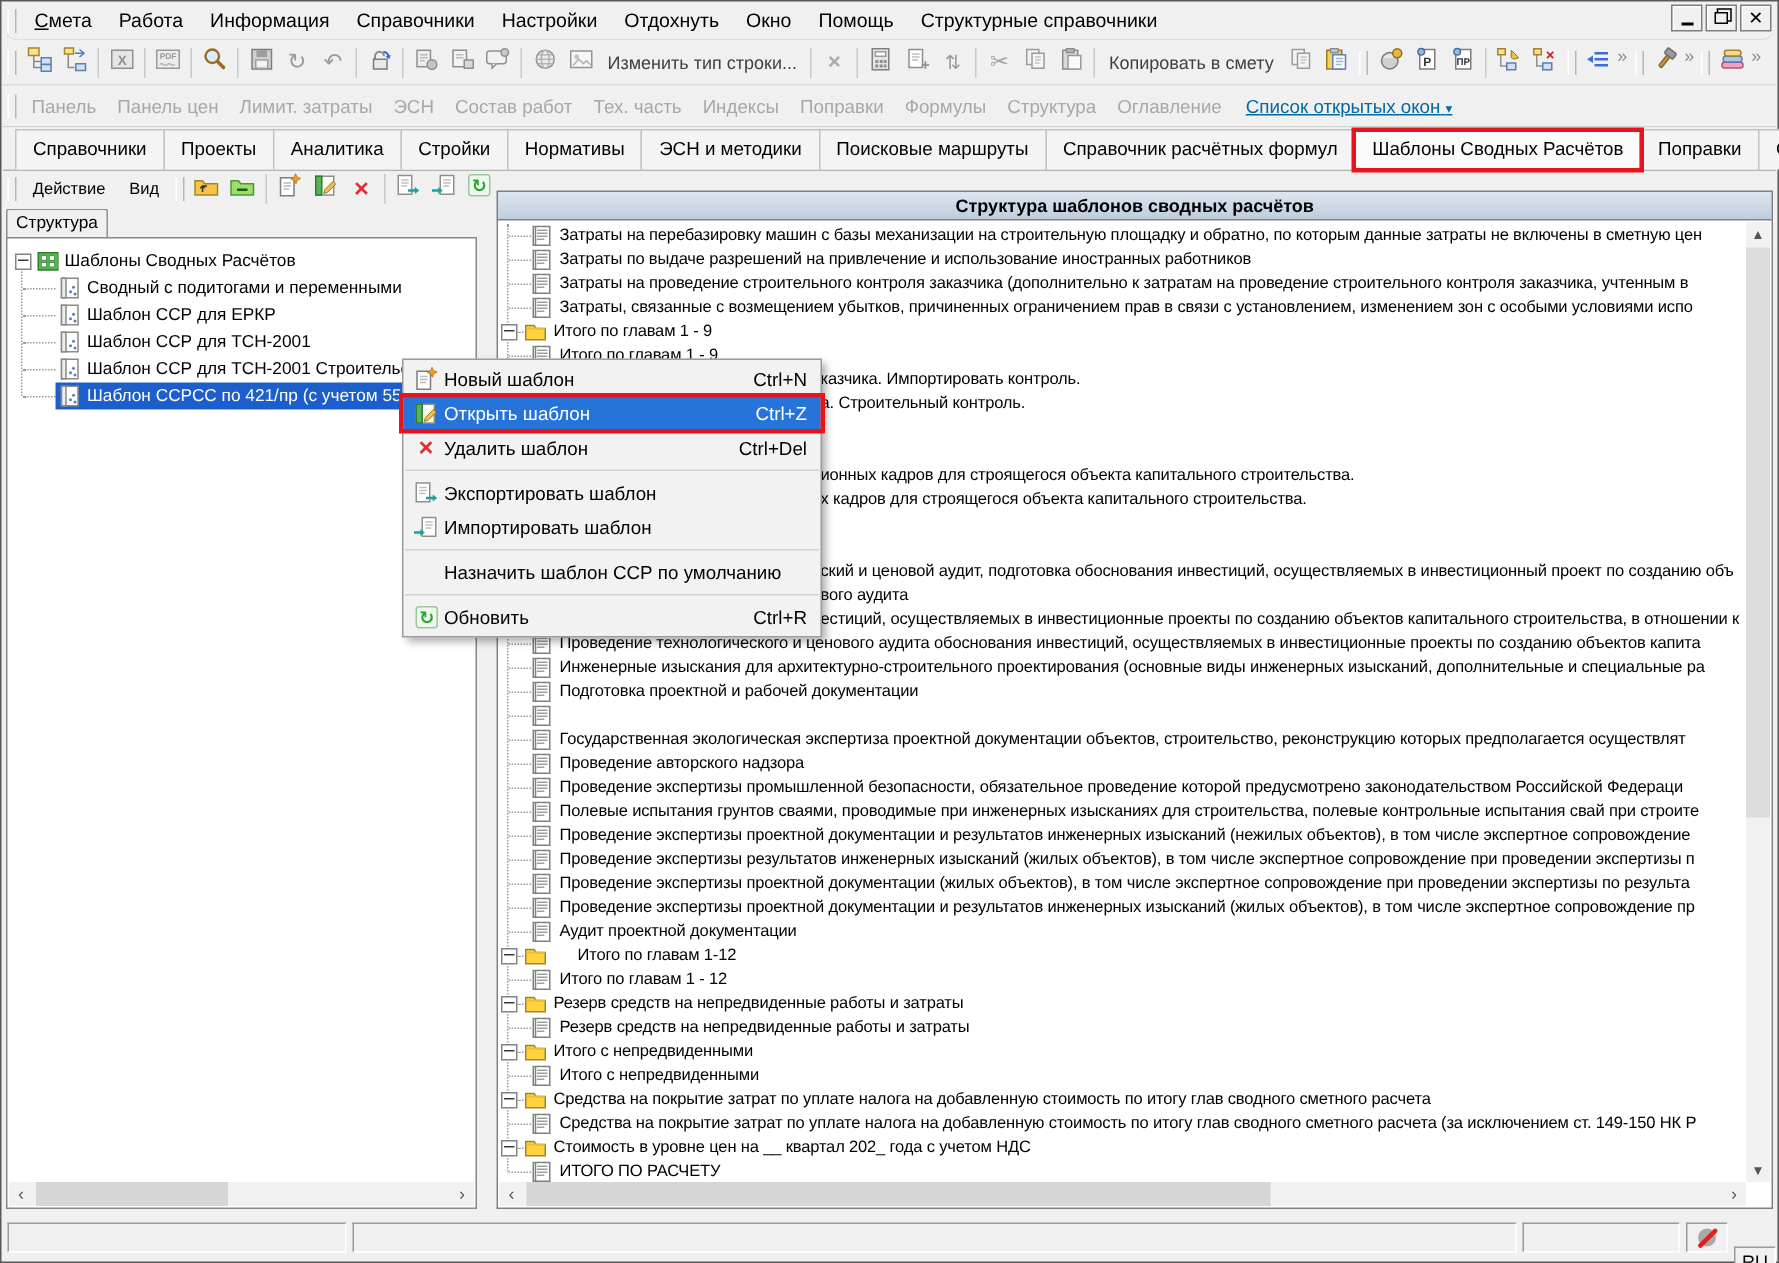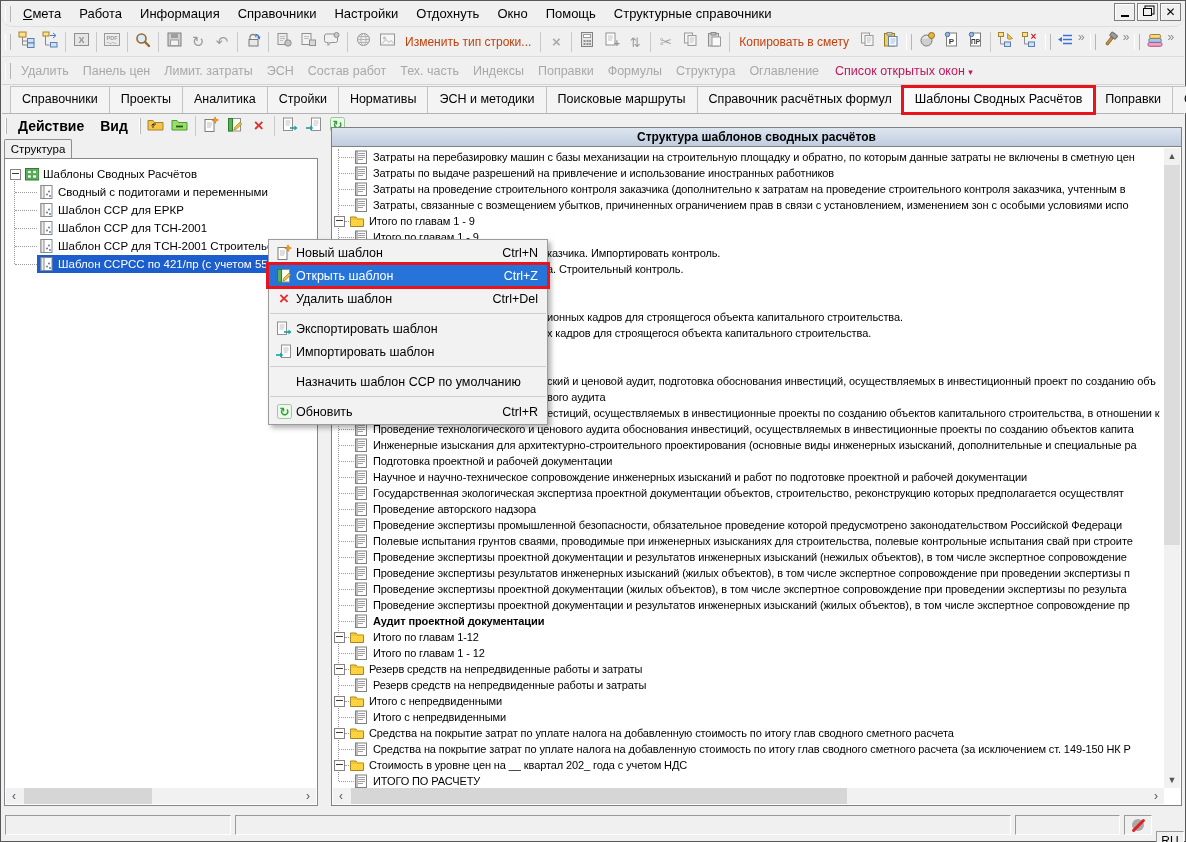--- a/index.html
+++ b/index.html
@@ -14,37 +14,37 @@
   .winbtns{position:absolute;right:5px;top:3px;display:flex;gap:2px;}
   .winbtn{width:19px;height:16px;background:#f0f0f0;border:1px solid #7e7e7e;box-shadow:inset 1px 1px 0 #fff;
           display:flex;align-items:center;justify-content:center;font-size:10px;font-weight:bold;}
   .g-min{width:8px;height:2px;background:#000;margin-top:8px;}
   .g-res{width:7px;height:6px;border:1px solid #000;box-shadow:2px -2px 0 -0.5px #f0f0f0,2px -2px 0 0.5px #000;}
   .g-close{font-size:12px;line-height:1;}
   
   .toolbar{left:2px;top:27px;right:2px;height:29px;display:flex;align-items:center;border-bottom:1px solid #dcdcdc;overflow:hidden;}
   .tb-btn{width:24px;height:24px;display:flex;align-items:center;justify-content:center;flex:0 0 auto;}
   .tb-sep{width:1px;height:20px;background:#c9c9c9;margin:0 3px;flex:0 0 auto;}
-  .tb-label{font-size:12px;color:#c2410c;padding:0 6px;white-space:nowrap;flex:0 0 auto;}
+  .tb-label{font-size:12px;color:#404040;padding:0 6px;white-space:nowrap;flex:0 0 auto;}
   .tb-chev{font-size:12px;color:#8a8a8a;margin:-10px 2px 0 0;flex:0 0 auto;}
   
   .panelbar{left:2px;top:57px;right:2px;height:27px;display:flex;align-items:center;border-bottom:1px solid #d3d3d3;}
   .pb-item{font-size:12.5px;color:#a8a8a8;padding:0 7px;white-space:nowrap;}
-  .pb-open{font-size:12.5px;color:#be185d;padding:0 9px;white-space:nowrap;}
+  .pb-open{font-size:12.5px;color:#0369a1;padding:0 9px;white-space:nowrap;text-decoration:underline;}
   .pb-open .caret{font-size:9px;}
   
   .tabsbar{left:2px;top:85px;right:2px;height:28px;display:flex;align-items:flex-end;border-bottom:1px solid #b3b3b3;background:#f1f1f1;}
   .tab{font-size:12.5px;height:26px;line-height:25px;padding:0 11px;border:1px solid #c2c2c2;border-bottom:none;
        background:#f4f4f4;margin-left:-1px;position:relative;white-space:nowrap;}
   .tab:first-child{margin-left:8px;}
   .tab.active{background:#fafafa;}
   .ann-box{position:absolute;border:3px solid #e8141c;pointer-events:none;z-index:40;}
   
   .actionbar{left:2px;top:113px;width:330px;height:26px;display:flex;align-items:center;}
-  .ab-menu{font-size:14px;padding:0 8px;white-space:nowrap;font-weight:bold;}
+  .ab-menu{font-size:11px;padding:0 8px;white-space:nowrap;}
   
   .leftpanel{left:4px;top:139px;width:314px;height:667px;}
   .lp-tab{position:absolute;left:0;top:0;width:66px;height:20px;border:1px solid #8f8f8f;border-bottom:none;
           border-radius:2px 2px 0 0;background:#f0f0f0;font-size:11.5px;text-align:center;line-height:19px;}
   .lp-box{position:absolute;left:0;top:19px;right:0;bottom:0;background:#fff;border:1px solid #828790;}
   .ltree{position:absolute;left:2px;top:2px;right:2px;bottom:18px;overflow:hidden;font-size:11.5px;white-space:nowrap;}
   .lrow{position:absolute;left:0;right:0;height:18px;display:flex;align-items:center;}
   .expbox{width:9px;height:9px;background:#fff;border:1px solid #848484;position:relative;flex:0 0 auto;}
   .expbox::before{content:"";position:absolute;left:1px;right:1px;top:3px;height:1px;background:#3a3a3a;}
   .lsel{display:flex;align-items:center;height:18px;}
@@ -340,21 +340,21 @@
           <rect x="2" y="10.5" width="14" height="3.8" rx="1.6" fill="#f2a0bd" stroke="#b2527c"></rect>
           <rect x="2.8" y="6.5" width="12.5" height="3.8" rx="1.6" fill="#aac4ee" stroke="#5b7fae"></rect>
           <rect x="3.6" y="2.5" width="11" height="3.8" rx="1.6" fill="#f6d889" stroke="#a3842a"></rect>
         </svg></span>
     </span>
     <span class="tb-chev">»</span>
   </div>
 
 <div class="abs panelbar" id="panelbar">
     <span class="grip"></span>
-    <span class="pb-item">Удалить</span>
+    <span class="pb-item">Панель</span>
     <span class="pb-item">Панель цен</span>
     <span class="pb-item">Лимит. затраты</span>
     <span class="pb-item">ЭСН</span>
     <span class="pb-item">Состав работ</span>
     <span class="pb-item">Тех. часть</span>
     <span class="pb-item">Индексы</span>
     <span class="pb-item">Поправки</span>
     <span class="pb-item">Формулы</span>
     <span class="pb-item">Структура</span>
     <span class="pb-item">Оглавление</span>
@@ -682,21 +682,20 @@
         </div>
         <div class="rrow" style="top: 320px;">
           <span class="stub" style="width:15px;margin-left:5px"></span>
           <span style="width:14px;display:inline-flex;justify-content:center">
             <svg width="14" height="15">
               <rect x="1.5" y="1" width="11" height="12.5" fill="#fff" stroke="#7f7f7f"></rect>
               <path d="M4 3.5h7M4 5.5h7M4 7.5h7M4 9.5h5" stroke="#9f9f9f"></path>
               <path d="M3 1v12.5" stroke="#7f7f7f"></path>
             </svg>
           </span>
-          <span style="margin-left:5px">Научное и научно-техническое сопровождение инженерных изысканий и работ по подготовке проектной и рабочей документации</span>
         </div>
         <div class="rrow" style="top: 336px;">
           <span class="stub" style="width:15px;margin-left:5px"></span>
           <span style="width:14px;display:inline-flex;justify-content:center">
             <svg width="14" height="15">
               <rect x="1.5" y="1" width="11" height="12.5" fill="#fff" stroke="#7f7f7f"></rect>
               <path d="M4 3.5h7M4 5.5h7M4 7.5h7M4 9.5h5" stroke="#9f9f9f"></path>
               <path d="M3 1v12.5" stroke="#7f7f7f"></path>
             </svg>
           </span>
@@ -772,41 +771,41 @@
           <span class="stub" style="width:15px;margin-left:5px"></span>
           <span style="width:14px;display:inline-flex;justify-content:center">
             <svg width="14" height="15">
               <rect x="1.5" y="1" width="11" height="12.5" fill="#fff" stroke="#7f7f7f"></rect>
               <path d="M4 3.5h7M4 5.5h7M4 7.5h7M4 9.5h5" stroke="#9f9f9f"></path>
               <path d="M3 1v12.5" stroke="#7f7f7f"></path>
             </svg>
           </span>
           <span style="margin-left:5px">Проведение экспертизы проектной документации и результатов инженерных изысканий (жилых объектов), в том числе экспертное сопровождение пр</span>
         </div>
-        <div class="rrow" style="top: 464px; font-weight: bold;">
+        <div class="rrow" style="top: 464px;">
           <span class="stub" style="width:15px;margin-left:5px"></span>
           <span style="width:14px;display:inline-flex;justify-content:center">
             <svg width="14" height="15">
               <rect x="1.5" y="1" width="11" height="12.5" fill="#fff" stroke="#7f7f7f"></rect>
               <path d="M4 3.5h7M4 5.5h7M4 7.5h7M4 9.5h5" stroke="#9f9f9f"></path>
               <path d="M3 1v12.5" stroke="#7f7f7f"></path>
             </svg>
           </span>
           <span style="margin-left:5px">Аудит проектной документации</span>
         </div>
         <div class="rrow" style="top: 480px;">
           <span class="expbox" style="margin-left:0"></span>
           <span class="stub" style="width:4px"></span>
           <span style="width:16px;display:inline-flex;justify-content:center">
             <svg width="16" height="14">
               <path d="M1.5 3h5.5l1.5 2h6v7.5H1.5z" fill="#ffd23e" stroke="#a3842a"></path>
               <path d="M1.5 5h13" stroke="#eabd2c"></path>
             </svg>
           </span>
-          <span style="margin-left:8px">Итого по главам 1-12</span>
+          <span style="margin-left:20px">Итого по главам 1-12</span>
         </div>
         <div class="rrow" style="top: 496px;">
           <span class="stub" style="width:15px;margin-left:5px"></span>
           <span style="width:14px;display:inline-flex;justify-content:center">
             <svg width="14" height="15">
               <rect x="1.5" y="1" width="11" height="12.5" fill="#fff" stroke="#7f7f7f"></rect>
               <path d="M4 3.5h7M4 5.5h7M4 7.5h7M4 9.5h5" stroke="#9f9f9f"></path>
               <path d="M3 1v12.5" stroke="#7f7f7f"></path>
             </svg>
           </span>

